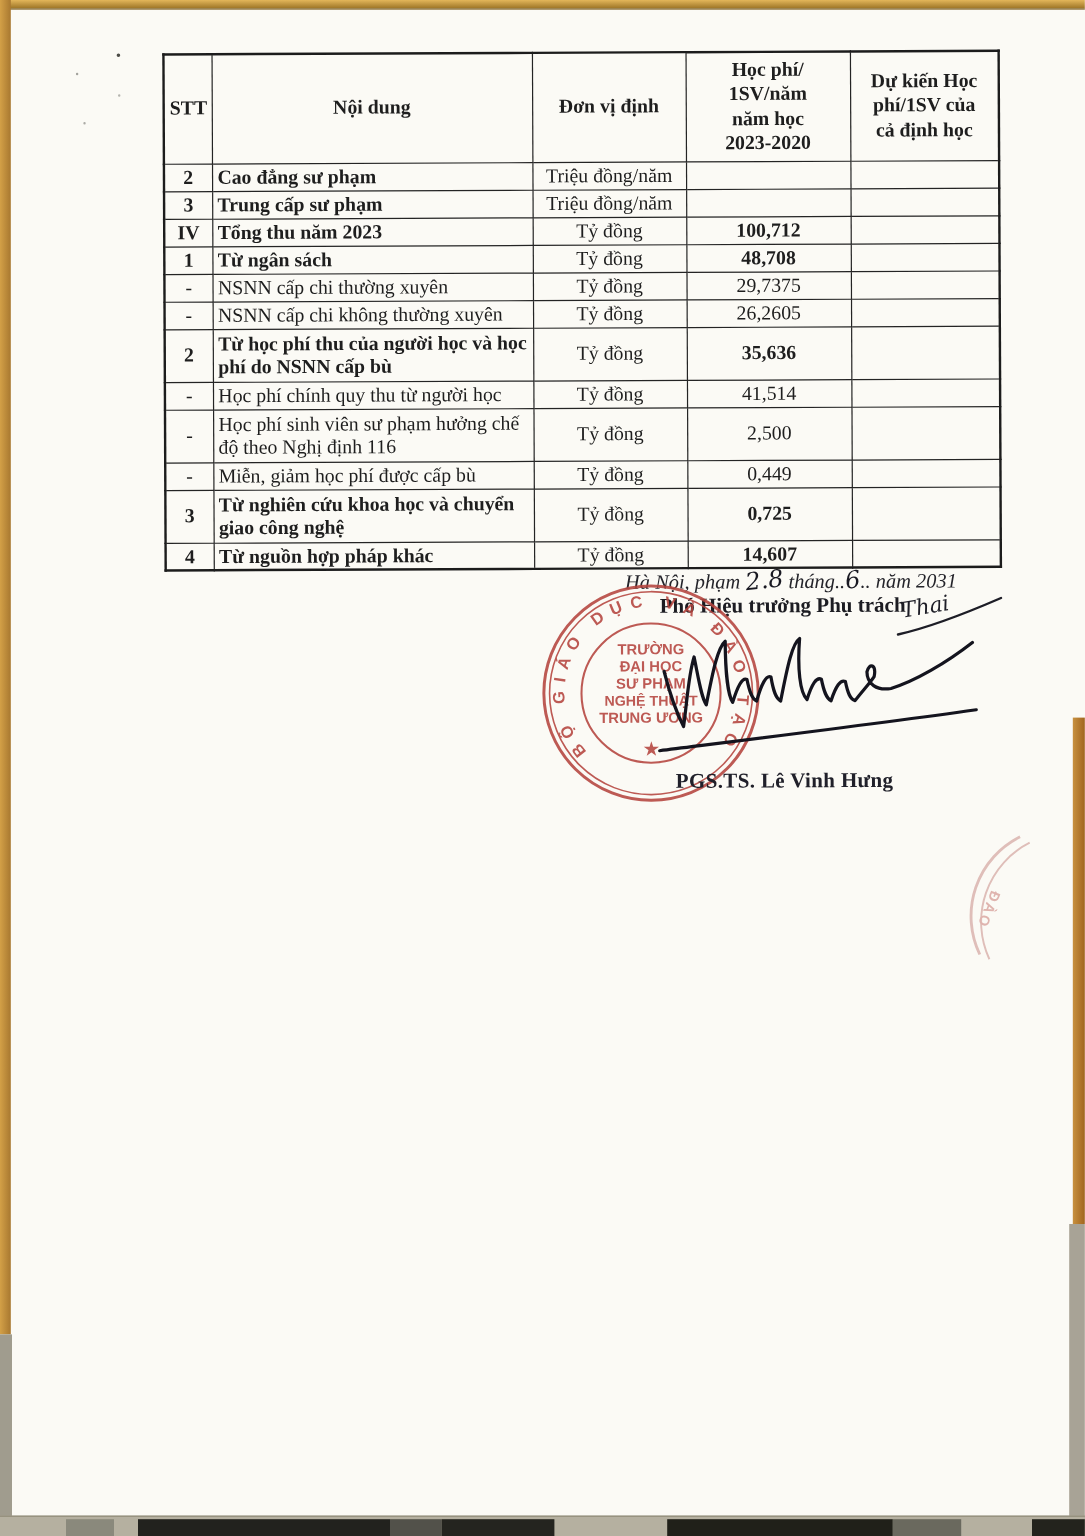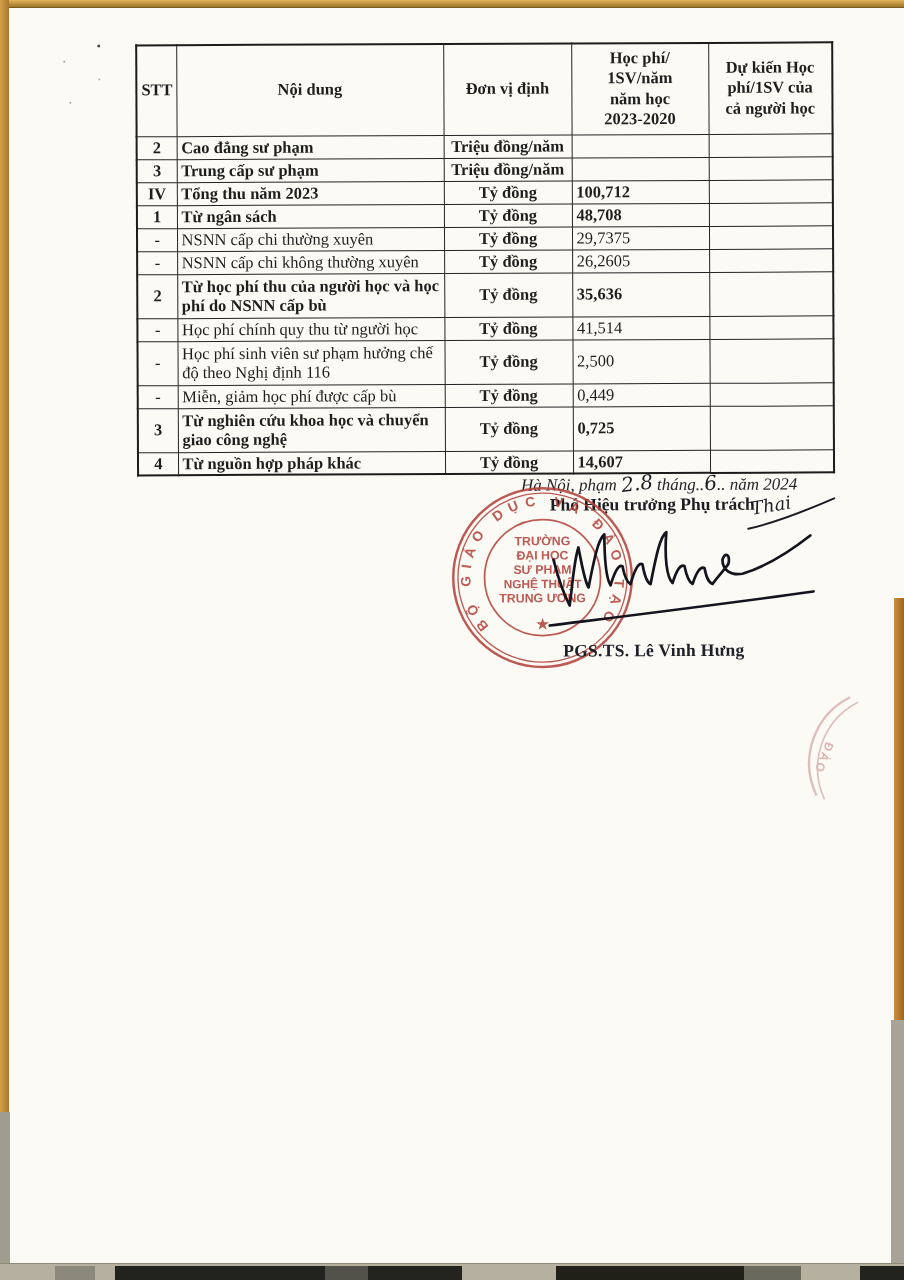--- a/index.html
+++ b/index.html
@@ -27,22 +27,22 @@
     border-collapse:collapse;table-layout:fixed;border:2px solid #1c1c1c;
     color:#1e1e1e;}
   table.doc td,table.doc th{border:1.5px solid #242424;padding:0 4px;
     line-height:1.18;vertical-align:middle;font-size:16.5px;overflow:hidden;}
   tr.hdr{height:91px;}
   tr.hdr th{font-weight:bold;text-align:center;white-space:pre-line;line-height:1.25;}
   tr.single{height:23px;}
   tr.tall{height:44px;}
   td.c-stt{text-align:center;}
   td.c-content{text-align:left;padding-left:5px;}
-  td.c-unit{text-align:center;font-weight:bold;}
-  td.c-value{text-align:left;padding-right:13px;margin-left:12px;}
+  td.c-unit{text-align:center;font-weight:normal;}
+  td.c-value{text-align:center;padding-right:13px;margin-left:12px;}
   tr.bold td.c-stt,tr.bold td.c-content,tr.bold td.c-value{font-weight:bold;}
 
   
   .dateline{position:absolute;left:492px;top:472px;width:330px;text-align:center;
     font-style:italic;font-size:17px;color:#24242a;white-space:nowrap;}
   .hand{font-family:"DejaVu Serif",serif;font-style:italic;font-size:20px;
     display:inline-block;transform:rotate(-6deg);color:#191922;}
   .titleline{position:absolute;left:500px;top:495px;width:300px;text-align:center;
     font-weight:bold;font-size:17.5px;color:#1c1c22;white-space:nowrap;}
   .thai-note{position:absolute;left:744px;top:492px;}
@@ -92,21 +92,21 @@
         <tr class="hdr">
       <th>STT</th>
       <th>Nội dung</th>
       <th>Đơn vị định</th>
       <th>Học phí/
 1SV/năm
 năm học
 2023-2020</th>
       <th>Dự kiến Học
 phí/1SV của
-cả người học</th>
+cả định học</th>
     </tr>
     <tr class="single bold">
       <td class="c-stt">2</td>
       <td class="c-content">Cao đẳng sư phạm</td>
       <td class="c-unit">Triệu đồng/năm</td>
       <td class="c-value"></td>
       <td class="c-blank"></td>
     </tr>
     <tr class="single bold">
       <td class="c-stt">3</td>
@@ -181,21 +181,21 @@
     <tr class="single bold">
       <td class="c-stt">4</td>
       <td class="c-content">Từ nguồn hợp pháp khác</td>
       <td class="c-unit">Tỷ đồng</td>
       <td class="c-value">14,607</td>
       <td class="c-blank"></td>
     </tr>
   </tbody>
     </table>
 
-  <div class="dateline"><span>Hà Nội, phạm</span>&nbsp;<span class="hand">2.8</span>&nbsp;<span>tháng..</span><span class="hand">6</span><span>.. năm</span>&nbsp;<span>2024</span></div>
+  <div class="dateline"><span>Hà Nội, phạm</span>&nbsp;<span class="hand">2.8</span>&nbsp;<span>tháng..</span><span class="hand">6</span><span>.. năm</span>&nbsp;<span>2031</span></div>
 
   <div class="titleline">Phó Hiệu trưởng Phụ trách</div>
 
   <svg class="thai-note" width="92" height="42">
     <text x="6" y="24" transform="rotate(-9 6 24)" style="font-family:'DejaVu Serif',serif;font-style:italic;font-size:18px;fill:#1d1d26">Thai</text>
     <path d="M 2 38 C 30 32 60 20 88 8" stroke="#1d1d26" stroke-width="2" fill="none" stroke-linecap="round"></path>
   </svg>
 
   <svg class="stamp" width="190" height="190" viewBox="0 0 200 200">
     <circle cx="100" cy="100" r="94" fill="none" stroke="#b5443e" stroke-width="2.6"></circle>

